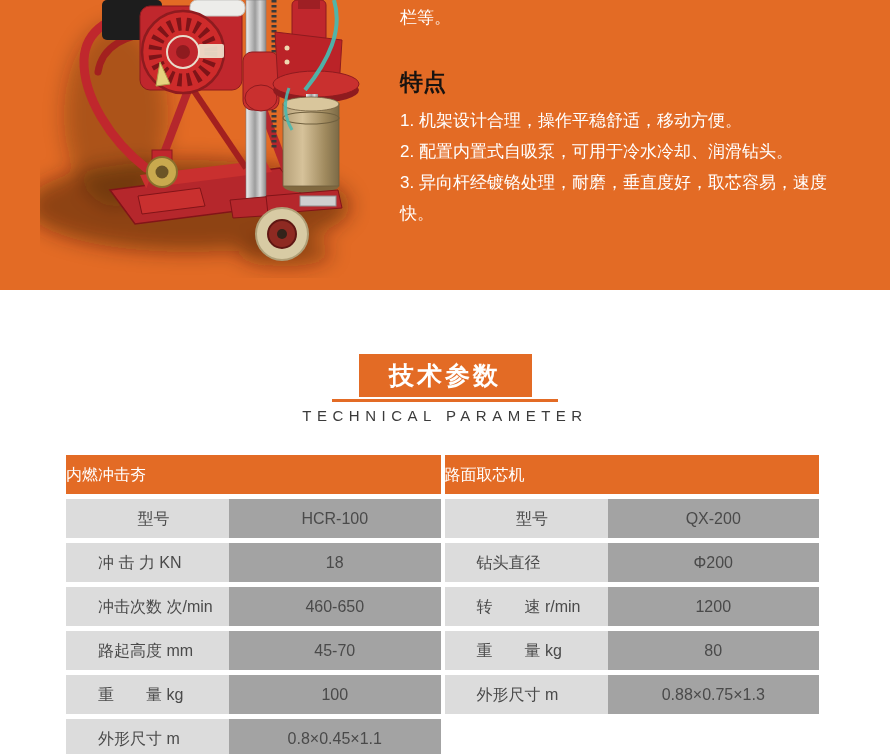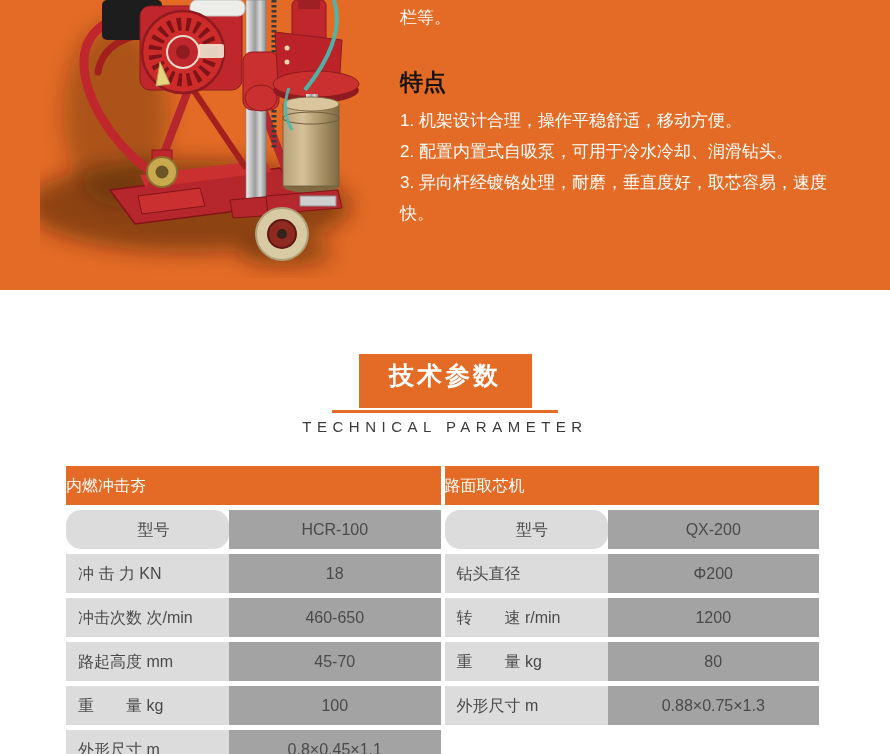--- a/index.html
+++ b/index.html
@@ -18,40 +18,40 @@
   .machine-wrap { position: absolute; left: 40px; top: 0; width: 330px; height: 278px; }
   .hero-text { position: absolute; left: 400px; top: 0; width: 458px; }
   .intro-line { margin: 0; padding-top: 7px; color: #ffffff; font-size: 17px; line-height: 21px; }
   .features-title { margin: 41px 0 0 0; color: #181310; font-size: 23px; font-weight: bold; line-height: 27px; }
   .features-list { margin: 9px 0 0 0; padding: 0; list-style: none; }
   .features-list li { color: #ffffff; font-size: 17px; line-height: 31px; }
 
   
   .tech-section { text-align: center; }
   .tech-badge {
-    display: block; width: 173px; height: 54px; margin: 64px auto 0 auto;
+    display: block; width: 173px; height: 43px; margin: 64px auto 0 auto;
     background: #E36B25; color: #ffffff; font-size: 25px; font-weight: bold;
     line-height: 43px; text-align: center; letter-spacing: 3px;
   }
   .tech-rule { width: 226px; height: 3px; background: #E36B25; margin: 2px auto 0 auto; }
   .tech-en { margin-top: 5px; font-size: 15px; color: #3b3b3b; letter-spacing: 5.5px; font-weight: 500; }
 
   
   .spec-area { display: flex; gap: 4px; width: 753px; margin: 31px 0 0 66px; }
   .spec-table { flex: 1; display: flex; flex-direction: column; gap: 5px; }
   .spec-header {
     height: 39px; background: #E36B25; color: #ffffff;
     font-size: 16px; line-height: 39px; text-align: left;
   }
   .spec-row { display: flex; height: 39px; }
   .spec-label {
     width: 163px; background: #DCDCDC; color: #4A4A4A;
-    font-size: 16px; line-height: 39px; padding-left: 12px;
-  }
-  .spec-label.center { text-align: center; padding-left: 12px; border-radius: 15px; }
+    font-size: 16px; line-height: 39px; padding-left: 32px;
+  }
+  .spec-label.center { text-align: center; padding-left: 12px; }
   .spec-value {
     flex: 1; background: #a3a3a3; color: #4A4A4A;
     font-size: 16px; line-height: 39px; text-align: center;
   }
 </style>
 </head>
 <body>
 
 <div class="hero">
 

